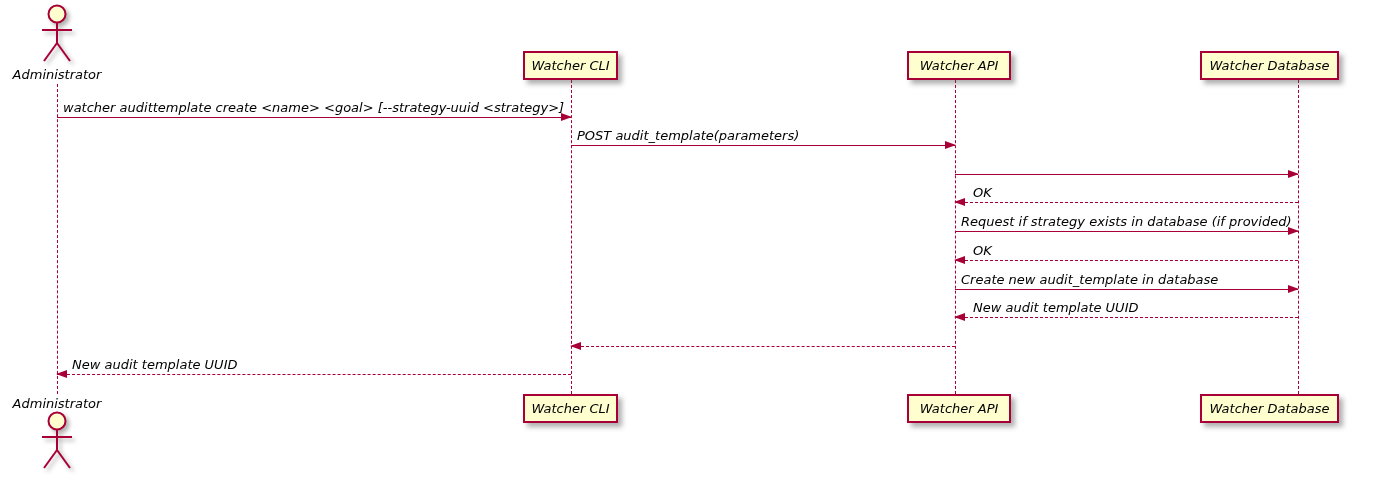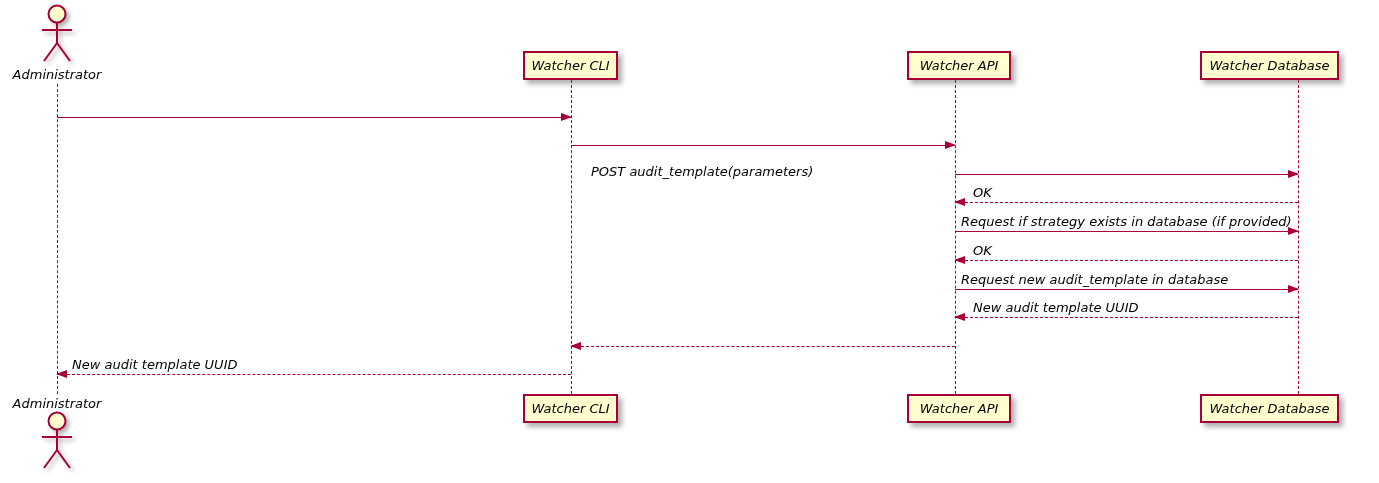--- a/index.html
+++ b/index.html
@@ -44,21 +44,21 @@
   .arrow.solid{border-top:1px solid var(--line);}
   .arrow.dashed{border-top:1px dashed var(--line);}
   .head{position:absolute;width:0;height:0;top:-5px;}
   .head.right{right:-1px;border-left:11px solid var(--line);
               border-top:4.5px solid transparent;border-bottom:4.5px solid transparent;}
   .head.left{left:-1px;border-right:11px solid var(--line);
              border-top:4.5px solid transparent;border-bottom:4.5px solid transparent;}
 
   
   .a1{left:57px;width:514px;top:117px;}   .l1{left:63px;top:100px;}
-  .a2{left:571px;width:384px;top:145px;}  .l2{left:591px;top:128px;margin-top:36px;}
+  .a2{left:571px;width:384px;top:145px;}  .l2{left:577px;top:128px;}
   .a3{left:955px;width:343px;top:174px;}  .l3{left:961px;top:157px;}
   .a4{left:955px;width:343px;top:202px;}  .l4{left:973px;top:185px;}
   .a5{left:955px;width:343px;top:231px;}  .l5{left:961px;top:214px;}
   .a6{left:955px;width:343px;top:260px;}  .l6{left:973px;top:243px;}
   .a7{left:955px;width:343px;top:289px;}  .l7{left:961px;top:272px;}
   .a8{left:955px;width:343px;top:317px;}  .l8{left:973px;top:300px;}
   .a9{left:571px;width:384px;top:346px;}  .l9{left:589px;top:329px;}
   .a10{left:57px;width:514px;top:374px;}  .l10{left:72px;top:357px;}
 </style>
 </head>
@@ -77,20 +77,21 @@
     <line x1="5" y1="26" x2="35" y2="26" stroke="#A80036" stroke-width="2"></line>
     <line x1="20" y1="39" x2="7" y2="57" stroke="#A80036" stroke-width="2"></line>
     <line x1="20" y1="39" x2="33" y2="57" stroke="#A80036" stroke-width="2"></line>
   </svg>
   <div class="actor-label al-top">Administrator</div>
 
   <div class="pbox pb-cli row-top">Watcher CLI</div>
   <div class="pbox pb-api row-top">Watcher API</div>
   <div class="pbox pb-db row-top">Watcher Database</div>
 
+  <div class="msg-label l1">watcher audittemplate create &lt;name&gt; &lt;goal&gt; [--strategy-uuid &lt;strategy&gt;]</div>
   <div class="arrow solid a1">
       <span class="head right"></span>
     </div>
 
   <div class="msg-label l2">POST audit_template(parameters)</div>
   <div class="arrow solid a2">
       <span class="head right"></span>
     </div>
 
   <div class="arrow solid a3">
@@ -105,21 +106,21 @@
   <div class="msg-label l5">Request if strategy exists in database (if provided)</div>
   <div class="arrow solid a5">
       <span class="head right"></span>
     </div>
 
   <div class="msg-label l6">OK</div>
   <div class="arrow dashed a6">
       <span class="head left"></span>
     </div>
 
-  <div class="msg-label l7">Request new audit_template in database</div>
+  <div class="msg-label l7">Create new audit_template in database</div>
   <div class="arrow solid a7">
       <span class="head right"></span>
     </div>
 
   <div class="msg-label l8">New audit template UUID</div>
   <div class="arrow dashed a8">
       <span class="head left"></span>
     </div>
 
   <div class="arrow dashed a9">

